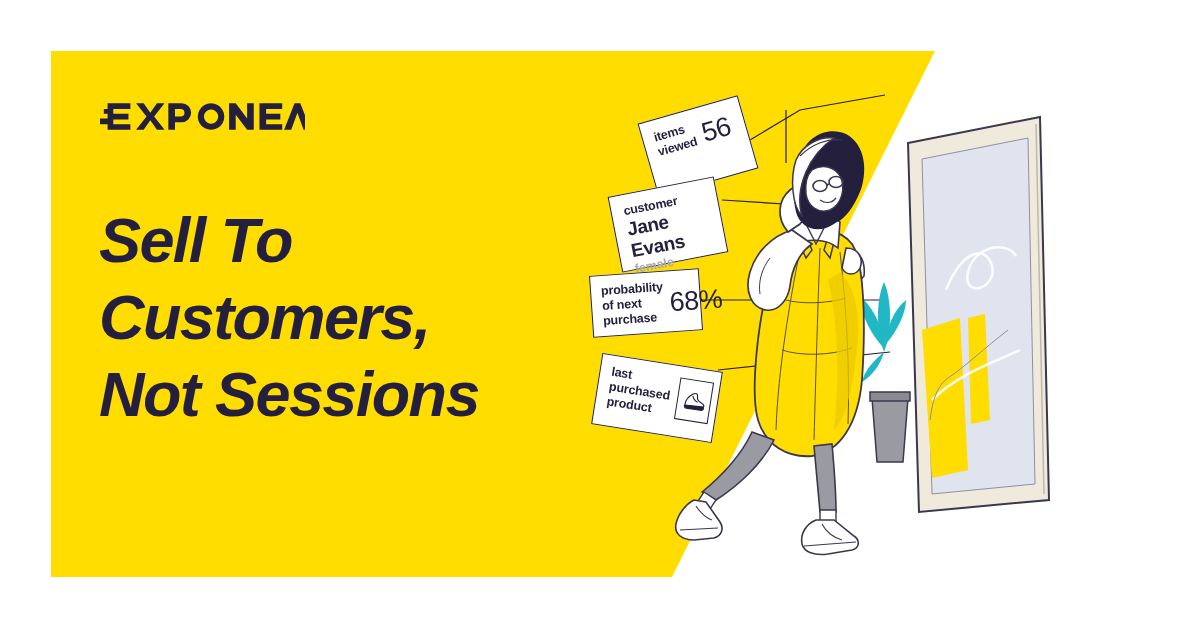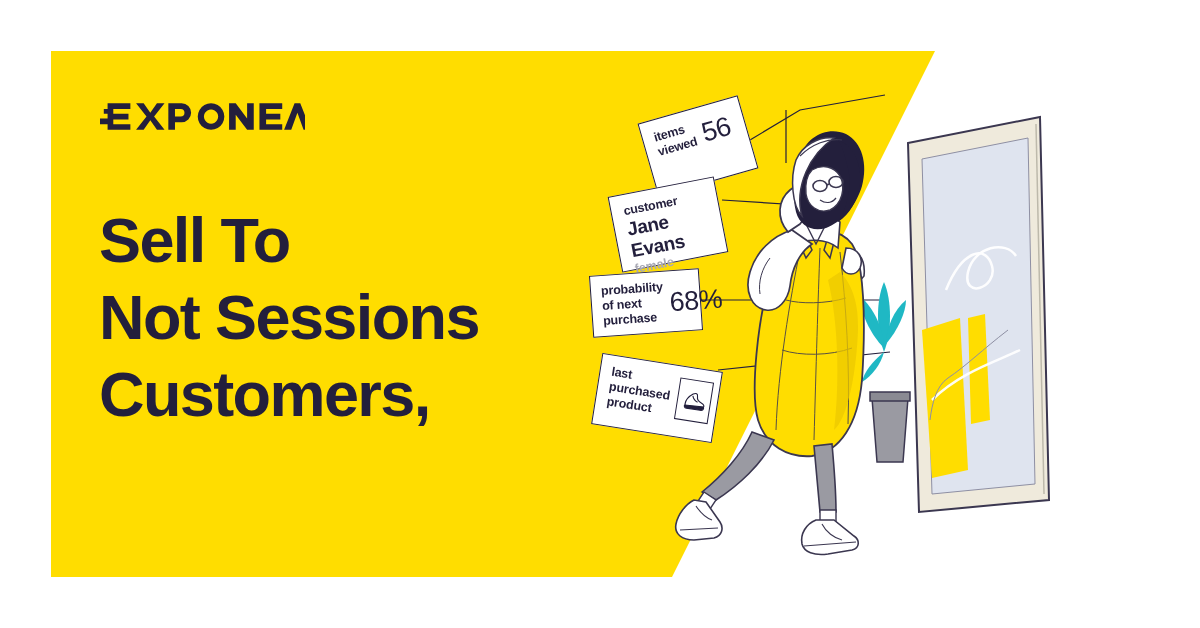--- a/index.html
+++ b/index.html
@@ -45,20 +45,21 @@
     position: absolute;
     left: 99px;
     top: 202px;
     width: 520px;
     color: #231f3c;
     font-family: "Liberation Sans", sans-serif;
     font-weight: bold;
     font-size: 63px;
     line-height: 77px;
     letter-spacing: -1.6px;
+    font-style: italic;
   }
   .headline .line { display: block; white-space: nowrap; }
 
   
   .illustration {
     position: absolute;
     left: 0; top: 0;
     width: 1200px; height: 628px;
   }
 
@@ -175,22 +176,22 @@
 
         <path d="M168 0 h24 v6 h-17 v5 h15 v6 h-15 v5 h17 v6 h-24z"></path>
 
         <path d="M205 0 h6 l11 28 h-7.5 l-6.5 -18 l-6.5 18 h-7.5z"></path>
       </g>
     </svg>
   </div>
 
   <div class="headline">
     <span class="line">Sell To</span>
+    <span class="line">Customers,</span>
     <span class="line">Not Sessions</span>
-    <span class="line">Customers,</span>
   </div>
 
   <svg class="illustration" viewBox="0 0 1200 628" width="1200" height="628">
 
     <g stroke="#231f3c" stroke-width="1.2" fill="none">
       <path d="M750 140 L800 110 L885 95"></path>
       <path d="M786 110 L786 163"></path>
       <path d="M722 200 L800 205"></path>
       <path d="M701 300 L880 300"></path>
       <path d="M718 370 L890 352"></path>

